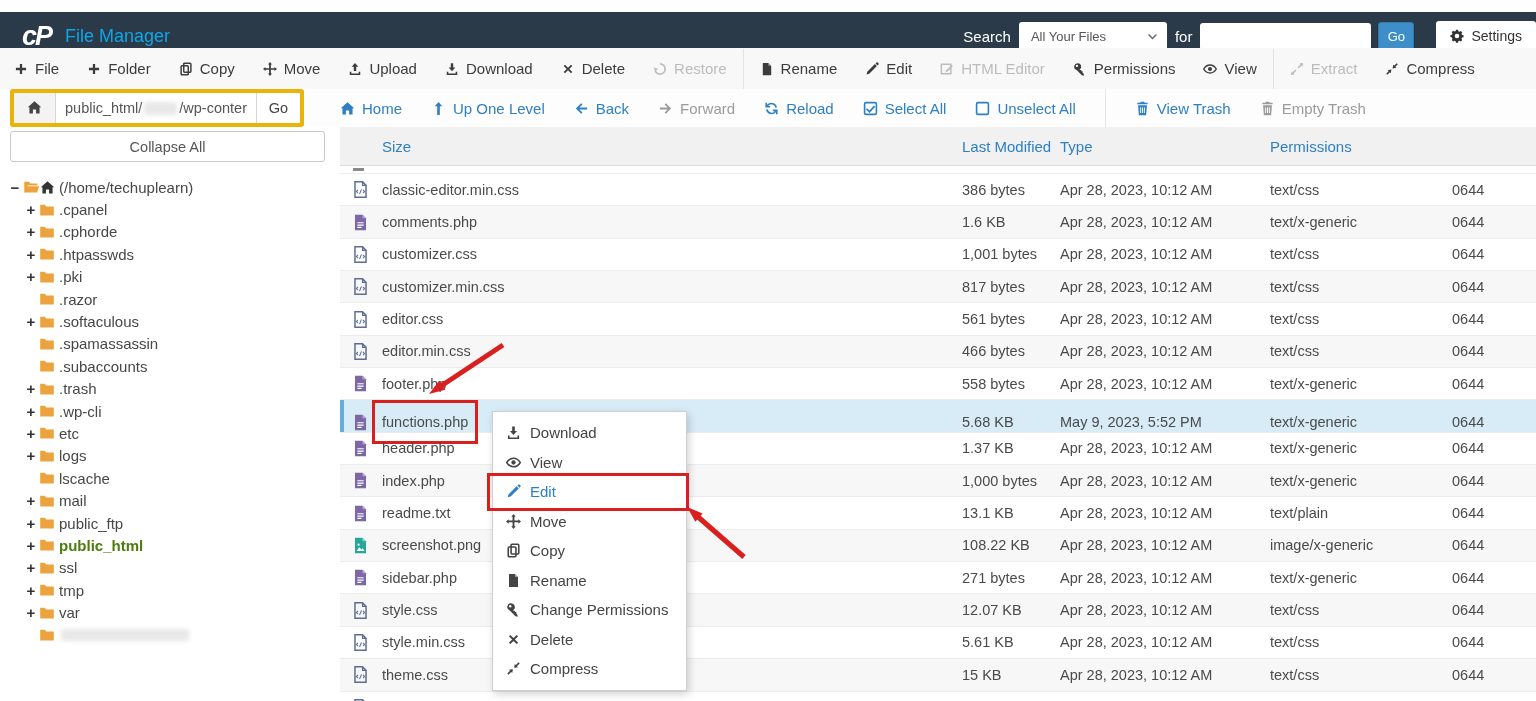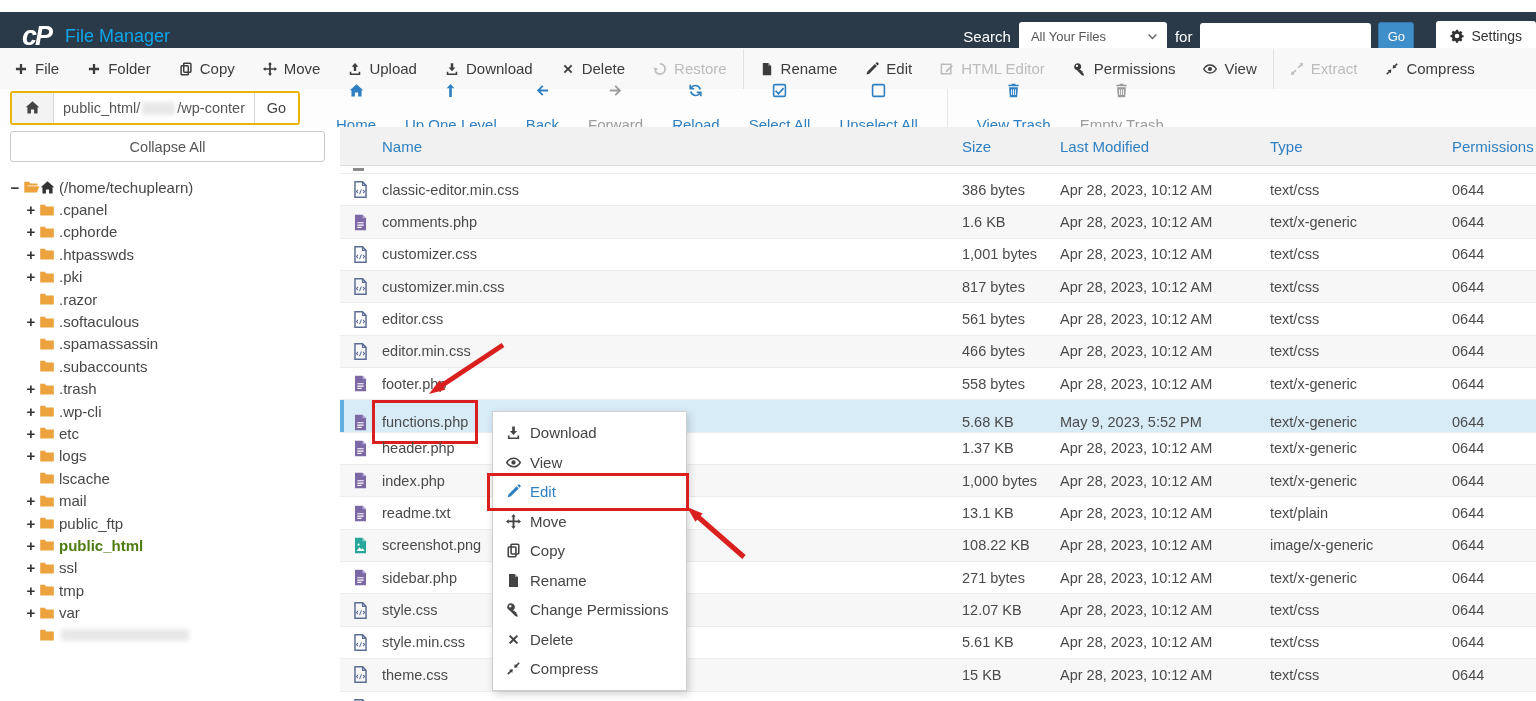--- a/index.html
+++ b/index.html
@@ -49,31 +49,31 @@
   .tb-item.disabled{color:#bcbcbc;cursor:default;}
   .tb-divider{width:1px;height:40px;background:#e2e2e2;margin:0 2px;}
 
   
   #navbar{
     position:absolute;left:0;top:89px;width:1536px;height:38px;
     background:#fdfdfd;border-bottom:1px solid #e4e4e4;
     display:flex;align-items:center;font-size:15px;
   }
   .path-group{display:flex;align-items:stretch;height:30px;margin-left:10px;
-    border:2px solid #eab308;border-radius:3px;overflow:hidden;background:#fff;}
+    border:4px solid #eab308;border-radius:3px;overflow:hidden;background:#fff;}
   .home-btn{width:42px;background:#f3f3f3;border:none;border-right:1px solid #d6d6d6;
     display:flex;align-items:center;justify-content:center;color:#444;cursor:pointer;}
   .path-input{width:182px;display:flex;align-items:center;padding:0 9px;font-size:14.5px;color:#555;
     white-space:nowrap;overflow:hidden;cursor:text;}
   .redact{display:inline-block;background:#e8e8e8;border-radius:2px;filter:blur(2px);}
   .path-redact{width:52px;height:13px;margin:0 2px;}
   .path-go{width:44px;background:#fff;border:none;border-left:1px solid #d6d6d6;
     font-size:14.5px;color:#444;cursor:pointer;}
   #navlinks{display:flex;align-items:center;margin-left:36px;gap:29px;}
-  .nav-link{display:flex;align-items:center;gap:18px;color:var(--accent,#2f80c2);cursor:pointer;white-space:nowrap;flex-direction:column;}
+  .nav-link{display:flex;align-items:center;gap:7px;color:var(--accent,#2f80c2);cursor:pointer;white-space:nowrap;}
   .nav-link.disabled{color:#9b9b9b;cursor:default;}
   .nav-divider{width:1px;height:38px;background:#e6e6e6;}
 
   
   #sidebar{position:absolute;left:0;top:127px;width:340px;height:574px;background:#fff;}
   #collapse-all{
     position:absolute;left:10px;top:4px;width:315px;height:31px;background:#fff;
     border:1px solid #c9c9c9;border-radius:3px;color:#555;font-size:14.5px;cursor:pointer;
     font-family:inherit;
   }
@@ -492,21 +492,20 @@
             <path d="M1.2 2.8h4.6l1.4 1.7h7.6v9.1H1.2z"></path>
           </svg>
           <span class="redact tree-redact"></span>
         </div>
       </div>
   </aside>
 
   <section id="main">
     <div id="thead" class="grid">
         <span></span>
-        <span class="h">Name</span>
         <span class="h">Size</span>
         <span class="h">Last Modified</span>
         <span class="h">Type</span>
         <span class="h">Permissions</span>
       </div>
     <div class="row-sliver">
         <span class="chip"></span>
       </div>
     <div id="rows">
         <div class="frow grid">

